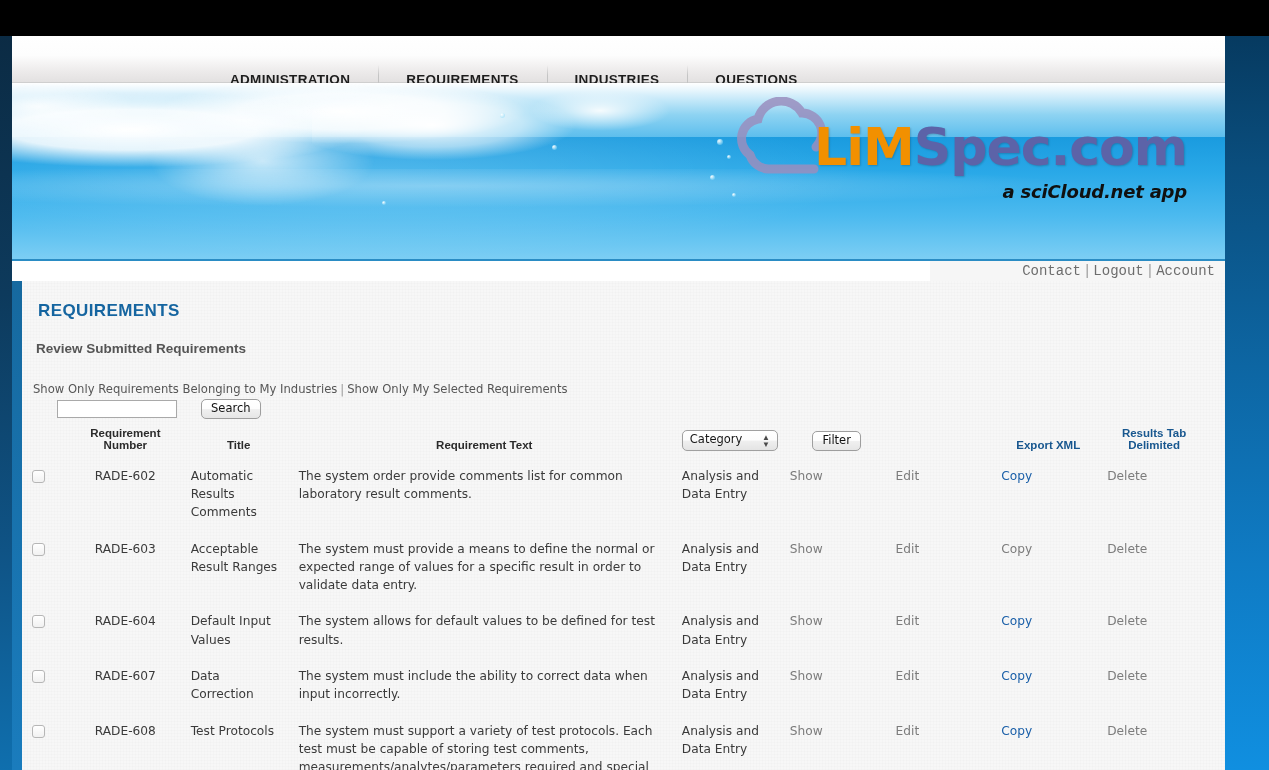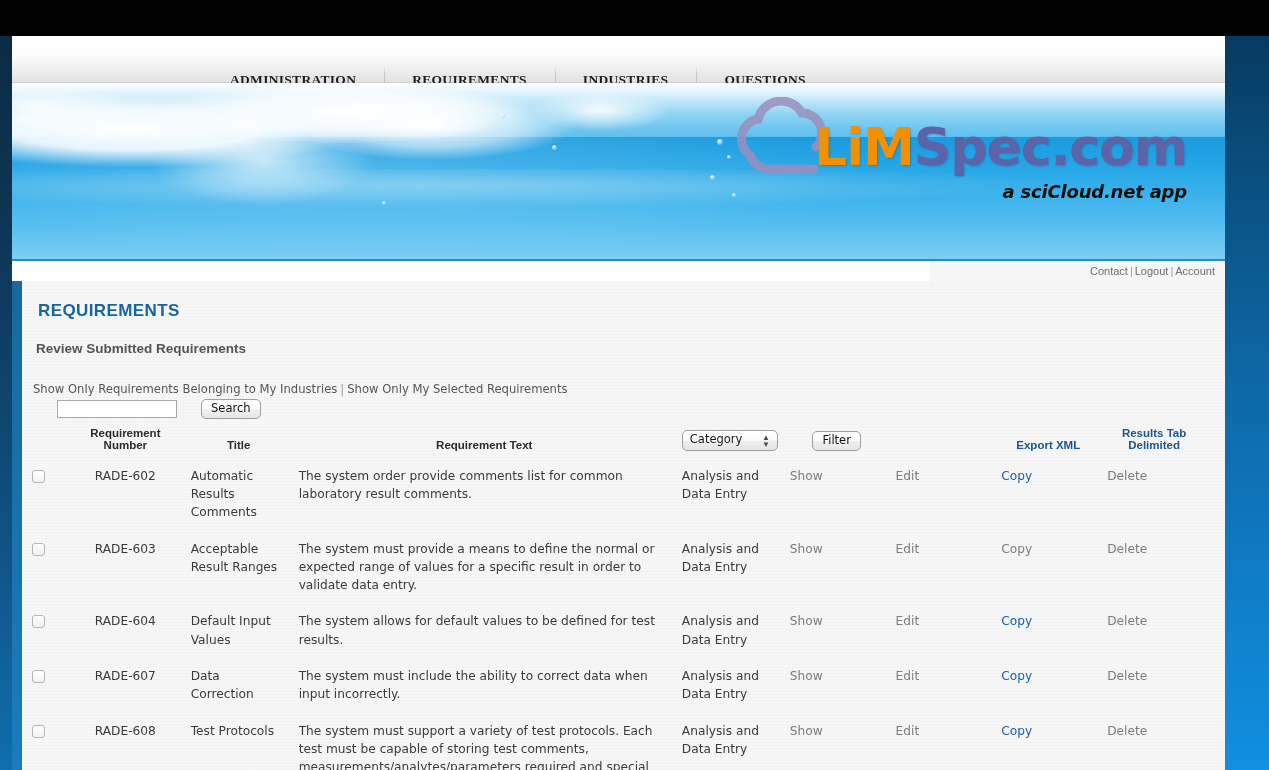--- a/index.html
+++ b/index.html
@@ -73,21 +73,21 @@
     position: relative;
     font-size: 13.5px;
     font-weight: bold;
     letter-spacing: 0.3px;
     color: #1d1d1d;
     padding: 0 28px;
     height: 47px;
     line-height: 47px;
     cursor: pointer;
     white-space: nowrap;
-    font-family: Liberation Serif, serif;
+    font-family: Liberation Sans, sans-serif;
     margin-top: 40px;
   }
   .nav-item + .nav-item::before {
     content: "";
     position: absolute;
     left: 0; top: 9px;
     width: 1px; height: 30px;
     background: linear-gradient(180deg, rgba(200,200,200,0) 0%, #c4c4c4 35%, #c4c4c4 65%, rgba(200,200,200,0) 100%);
   }
 
@@ -178,23 +178,23 @@
   }
   .accountbar::before {
     content: "";
     position: absolute;
     left: 0; top: 0; width: 918px; height: 20px;
     background: #ffffff;
   }
   .acct-links {
     position: relative;
     z-index: 2;
-    font-size: 11px;
+    font-size: 14px;
     color: #6d6d6d;
-    font-family: Liberation Sans, sans-serif;
+    font-family: Liberation Mono, monospace;
     margin-left: 45px;
   }
   .acct-links a {
     color: #6d6d6d;
     text-decoration: none;
     cursor: pointer;
   }
   .acct-sep { color: #9a9a9a; padding: 0 2px; }
 
   

